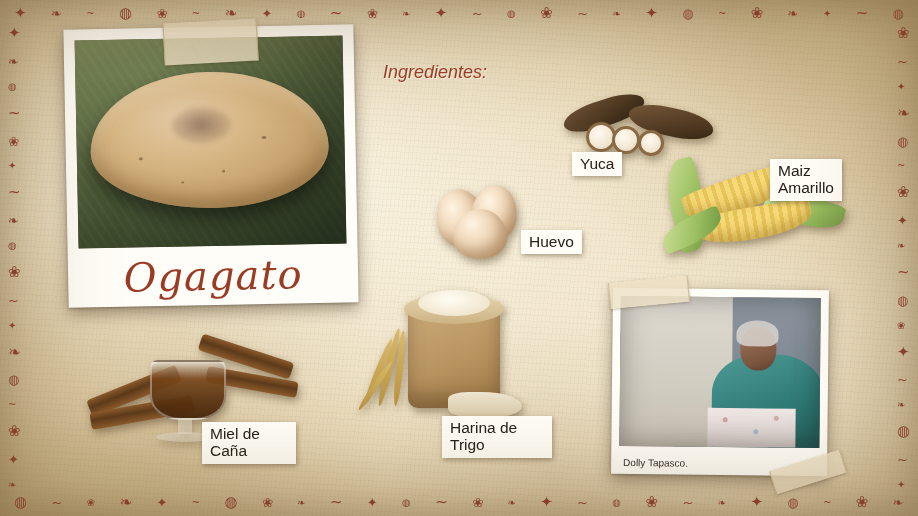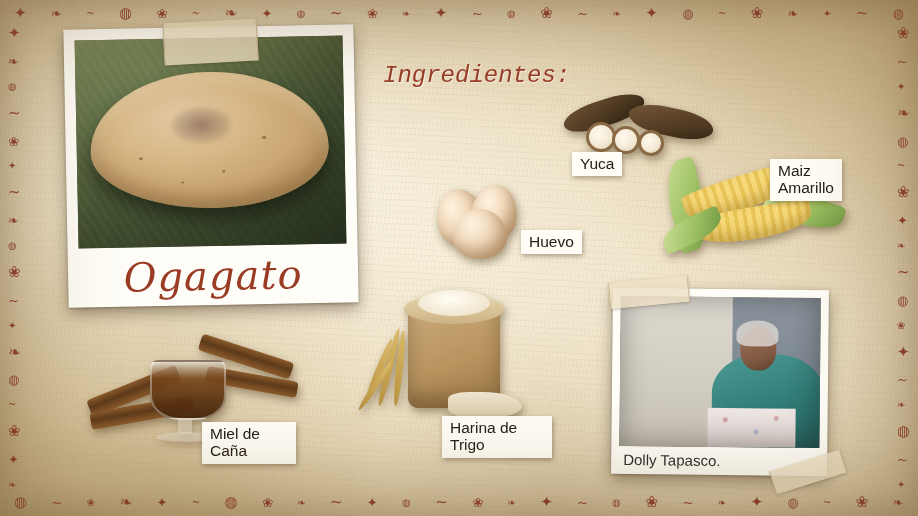--- a/index.html
+++ b/index.html
@@ -96,38 +96,38 @@
   .dolly-wall2{position:absolute;right:0;top:0;width:44%;height:100%;background:linear-gradient(180deg,#8e97a0 0%,#6f7a85 100%);}
   .dolly-body{position:absolute;left:46%;top:38%;width:56%;height:62%;border-radius:42% 42% 0 0;background:linear-gradient(160deg,#4e9b96 0%,#2f7a76 60%,#225e5c 100%);}
   .dolly-apron{position:absolute;left:44%;bottom:0;width:44%;height:26%;background:linear-gradient(180deg,#efe8e6 0%,#ddd2d0 100%);}
   .dolly-apron:after{content:"";position:absolute;inset:0;background:
      radial-gradient(circle at 20% 30%, rgba(180,90,90,0.45) 0 2px, rgba(0,0,0,0) 3px),
      radial-gradient(circle at 55% 60%, rgba(120,140,190,0.45) 0 2px, rgba(0,0,0,0) 3px),
      radial-gradient(circle at 78% 25%, rgba(180,90,90,0.4) 0 2px, rgba(0,0,0,0) 3px);}
   .dolly-head{position:absolute;left:60%;top:19%;width:36px;height:44px;border-radius:48% 48% 44% 44%;background:linear-gradient(160deg,#a2775b 0%,#7e5741 70%,#5e3f2d 100%);}
   .dolly-hair{position:absolute;left:58%;top:15%;width:42px;height:26px;border-radius:50% 50% 30% 30%;background:#d8d4cf;opacity:.85;}
   .dolly-shadow{position:absolute;inset:0;box-shadow:inset 0 0 28px rgba(0,0,0,0.35);}
-  #dolly-caption{position:absolute;left:12px;bottom:6px;font-size:15px;color:#2e2a26;font-family:"Liberation Sans",sans-serif;}
+  #dolly-caption{position:absolute;left:12px;bottom:6px;font-size:10px;color:#2e2a26;font-family:"Liberation Sans",sans-serif;}
   #tape-dolly-top{left:-4px;top:-9px;width:78px;height:26px;transform:rotate(-6deg);}
   #tape-dolly-bot{right:-18px;bottom:-8px;width:72px;height:24px;transform:rotate(-18deg);}
 
   
   .ing{position:absolute;}
   .ing .art{position:relative;filter:drop-shadow(2px 4px 4px rgba(70,50,25,0.45));}
   .label{
     position:absolute;background:#fffdf6;color:#262018;
     font-family:"Liberation Sans",sans-serif;font-size:15.5px;font-weight:400;
     padding:3px 8px 4px 8px;line-height:1.12;
     box-shadow:1px 2px 5px rgba(60,40,20,0.4);
     white-space:pre-line;
   }
 
   #ingredientes-title{
     position:absolute;left:383px;top:62px;
-    font-family:Liberation Mono, monospace;font-style:italic;font-size:24px;color:#9a3b24;
+    font-family:Liberation Sans, sans-serif;font-style:italic;font-size:18px;color:#9a3b24;
     text-shadow:1px 1px 0 rgba(255,255,255,0.55);
   }
 
   
   #ing-yuca{left:556px;top:96px;width:160px;height:78px;}
   .yuca-root{position:absolute;border-radius:50%/60%;}
   .yuca-slice{position:absolute;border-radius:50%;background:radial-gradient(circle at 40% 35%,#fffaf0 0%,#f2e7d2 60%,#ddcfb3 100%);border:3px solid #8a6a45;box-sizing:border-box;}
   #label-yuca{left:16px;top:56px;}
 
   

